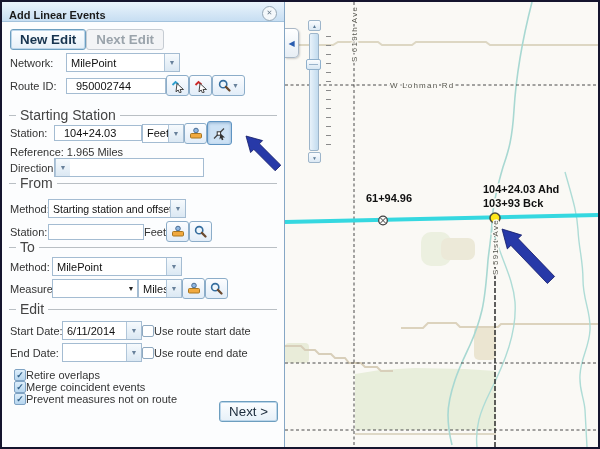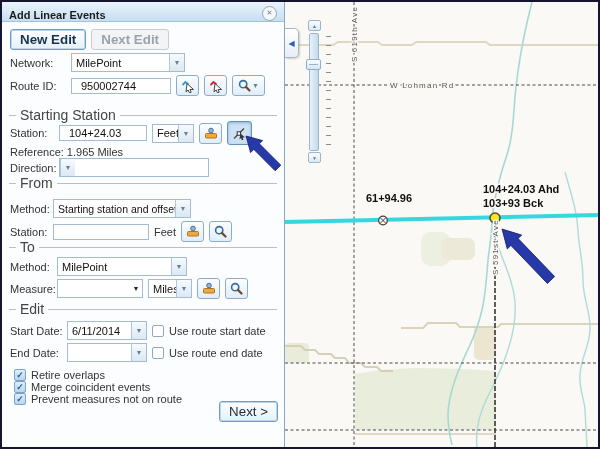--- a/index.html
+++ b/index.html
@@ -2,21 +2,21 @@
 <html><head>
 <meta charset="utf-8">
 <style>
   body{margin:0;font-family:"Liberation Sans",sans-serif;background:#fff;}
   .screen{position:relative;width:600px;height:449px;box-sizing:border-box;border:2px solid #15152e;background:#fff;overflow:hidden;font-size:11px;color:#222;}
   
   .panel{position:absolute;left:0;top:0;width:283px;height:100%;background:#fcfdfe;border-right:1px solid #86a7c5;box-sizing:border-box;}
   .titlebar{position:absolute;left:0;top:0;right:0;height:20px;background:linear-gradient(#eaf4fc,#c7def2);border-bottom:1px solid #a3c2dc;display:flex;align-items:flex-end;padding:0 7px;box-sizing:border-box;}
   .titlebar .t{font-weight:bold;color:#1b1b1b;flex:1;font-size:11px;}
   .closebtn{width:13px;height:13px;border:1px solid #95a7b6;border-radius:50%;color:#6d7f8e;font-size:7px;line-height:11px;text-align:center;background:#f4f8fb;cursor:pointer;}
-  .prow{position:absolute;left:8px;right:6px;height:21px;display:flex;align-items:center;gap:5px;}
+  .prow{position:absolute;left:8px;right:6px;height:21px;display:flex;align-items:center;}
   .lab{color:#333;white-space:nowrap;}
   .tb{box-sizing:border-box;height:16px;border:1px solid #a4bcd2;background:#fff;padding:0 9px;font-size:11px;color:#111;font-family:"Liberation Sans",sans-serif;}
   .combo{display:flex;align-items:center;border:1px solid #a4bcd2;background:#fff;height:19px;box-sizing:border-box;}
   .combo .val{padding:0 4px;flex:1;overflow:hidden;white-space:nowrap;color:#111;}
   .caret{width:14px;align-self:stretch;background:linear-gradient(#f6fafd,#dbe8f3);border-left:1px solid #b0c6da;color:#68819b;font-size:7px;display:flex;align-items:center;justify-content:center;cursor:pointer;}
   .caret.dark{background:#fff;border-left:none;color:#222;width:12px;}
   .pushbtn{box-sizing:border-box;height:21px;border:1px solid #6d9ebf;border-radius:3px;background:linear-gradient(#fdfeff,#e6f0f8);padding:0 9px;display:flex;align-items:center;font-weight:bold;color:#17344f;box-shadow:inset 0 0 0 1px #bcd6ea;cursor:pointer;}
   .pushbtn.disabled{border-color:#c6ccd3;color:#9aa3ab;background:#f3f4f6;box-shadow:none;font-weight:bold;}
   .ibtn{width:23px;height:21px;box-sizing:border-box;border:1px solid #8cadc9;border-radius:3px;background:linear-gradient(#fcfdff,#e2edf8);display:flex;align-items:center;justify-content:center;cursor:pointer;flex:none;}
   .ibtn.wide{width:33px;gap:1px;}

